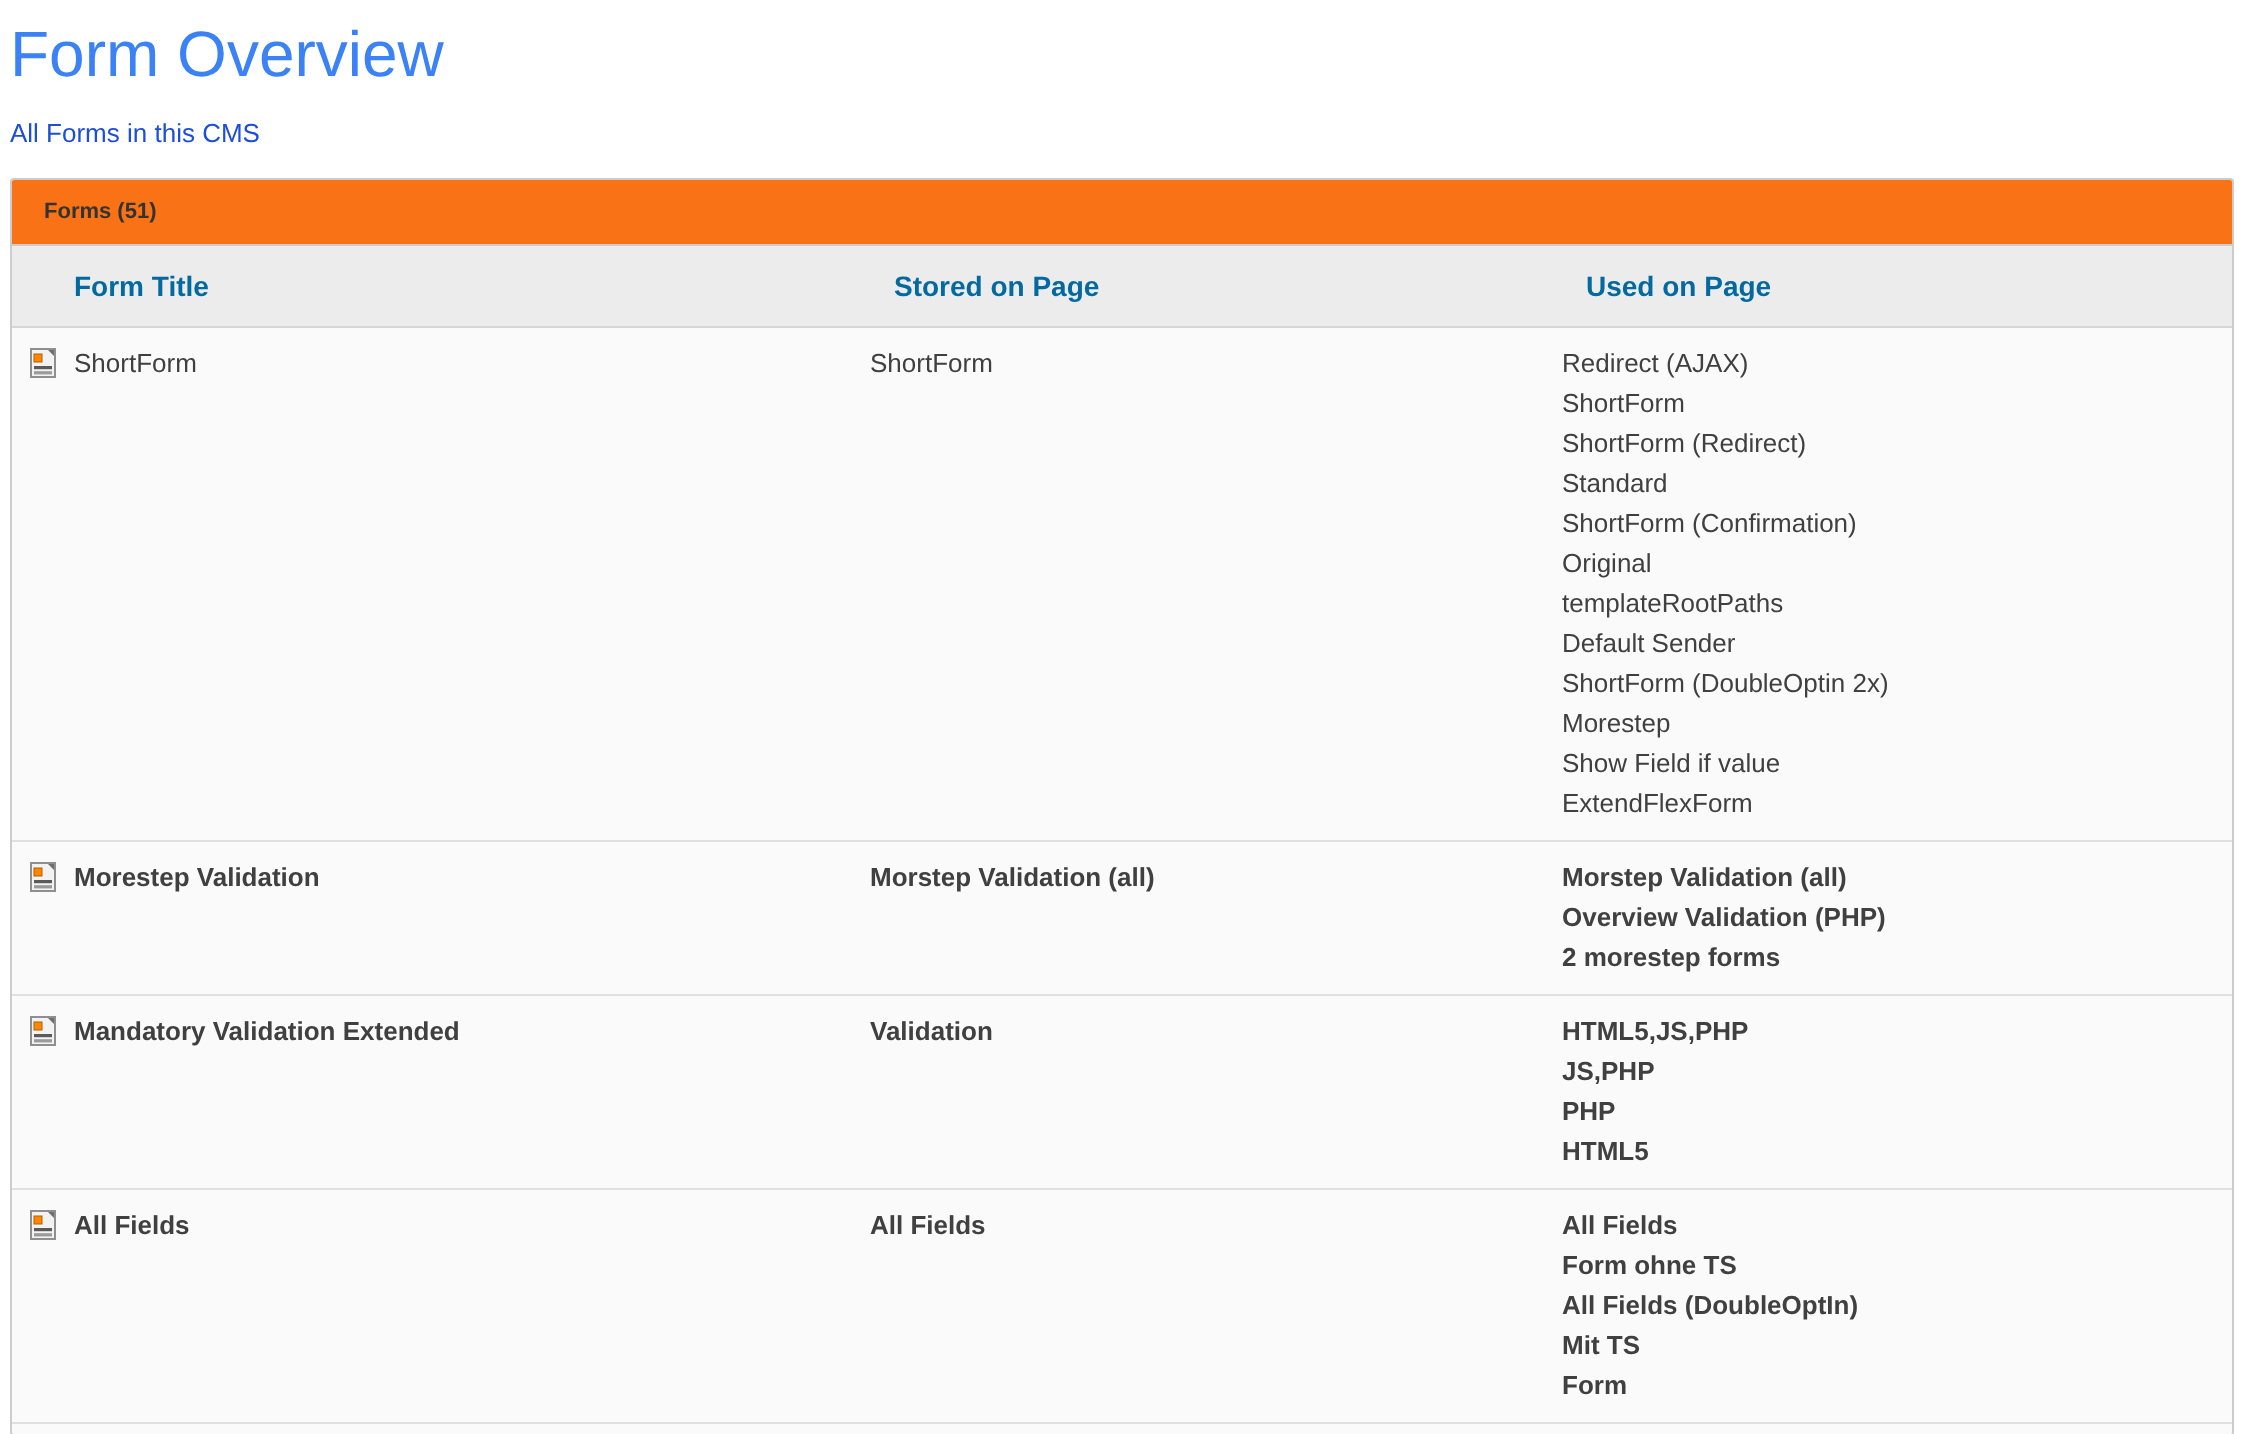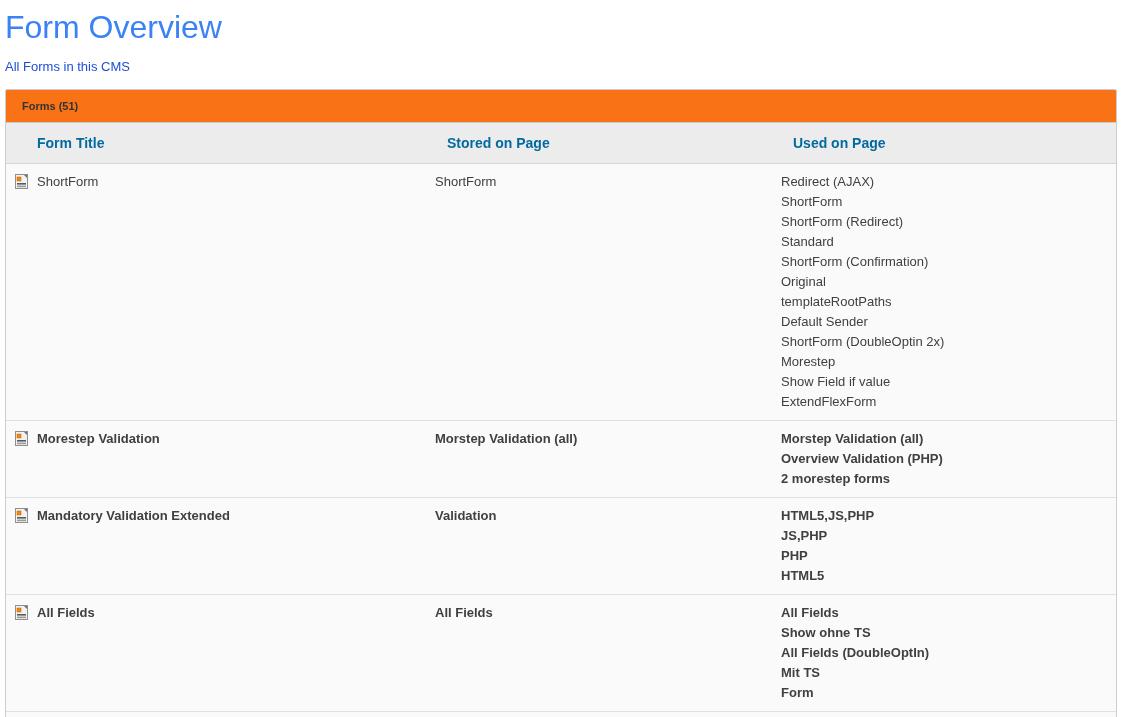--- a/index.html
+++ b/index.html
@@ -208,21 +208,21 @@
           </svg>
         </span>
         <a href="#" class="link">All Fields</a>
       </div>
     </td>
     <td class="col-stored">
       <a href="#" class="link">All Fields</a>
     </td>
     <td class="col-used">
               <a href="#" class="link">All Fields</a>
-              <a href="#" class="link">Show ohne TS</a>
+              <a href="#" class="link">Form ohne TS</a>
               <a href="#" class="link">All Fields (DoubleOptIn)</a>
               <a href="#" class="link">Mit TS</a>
               <a href="#" class="link">Form</a>
             </td>
   </tr>
 <tr class="partial-row">
             <td colspan="3"></td>
           </tr>
         </tbody>
     </table>

